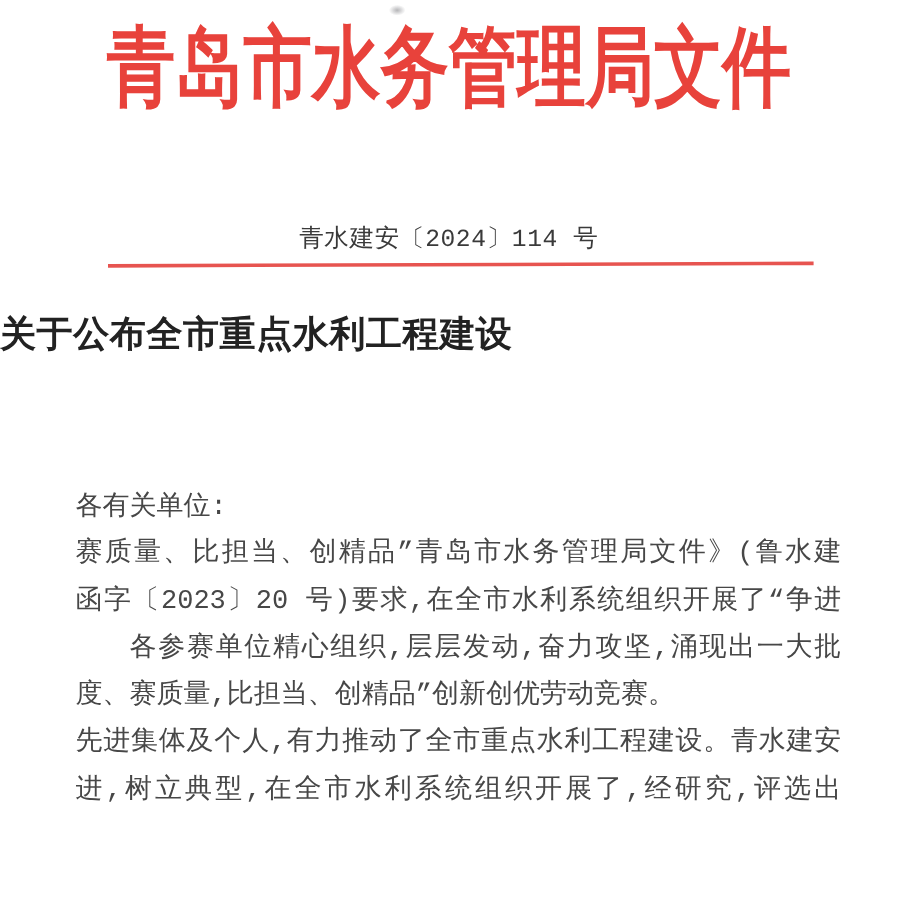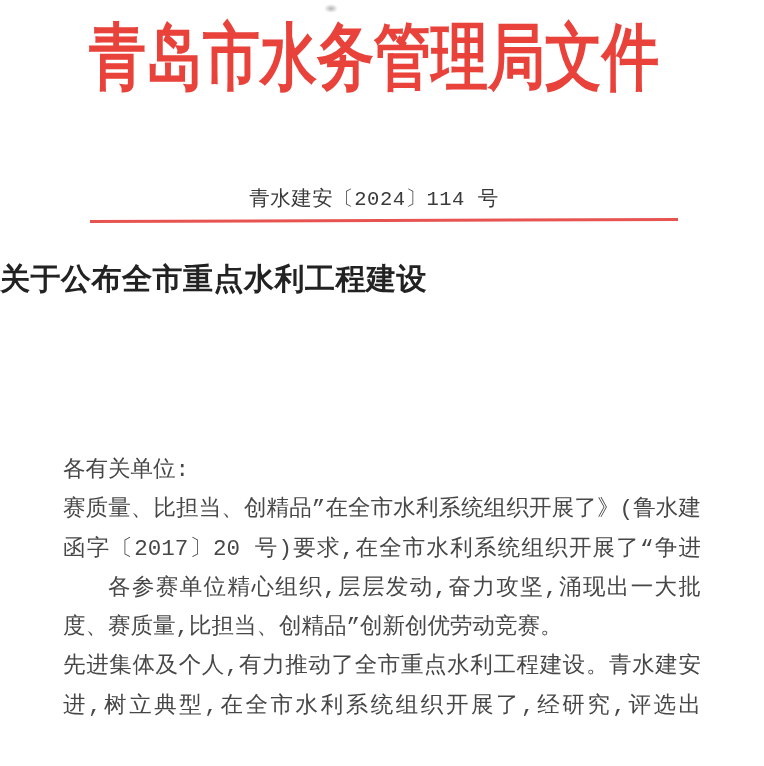--- a/index.html
+++ b/index.html
@@ -77,21 +77,20 @@
     white-space: nowrap;
   }
   .body-block {
     position: absolute;
     top: 403px;
     left: 63px;
     width: 638px;
     font-size: 22.5px;
     color: var(--body_text, #474747);
     letter-spacing: 0px;
-    margin-top: 48px;
   }
   .body-line {
     line-height: 39.3px;
     height: 39.3px;
     overflow: visible;
     white-space: nowrap;
   }
   .body-line.just {
     white-space: normal;
     text-align: justify;
@@ -115,22 +114,22 @@
 
   <div class="red-line"></div>
 
   <div class="title-block">
     <div class="title-line">关于公布全市重点水利工程建设</div>
   </div>
 
   <div class="body-block">
     <div class="body-line">各有关单位:</div>
 
-    <div class="body-line just">赛质量、比担当、创精品”在全市水利系统组织开展了》(鲁水建</div>
-    <div class="body-line just">函字〔2017〕20 号)要求,在全市水利系统组织开展了“争进</div>
+    <div class="body-line just">赛质量、比担当、创精品”青岛市水务管理局文件》(鲁水建</div>
+    <div class="body-line just">函字〔2023〕20 号)要求,在全市水利系统组织开展了“争进</div>
     <div class="body-line just ind">各参赛单位精心组织,层层发动,奋力攻坚,涌现出一大批</div>
 
     <div class="body-line">度、赛质量,比担当、创精品”创新创优劳动竞赛。</div>
     <div class="body-line just">先进集体及个人,有力推动了全市重点水利工程建设。青水建安</div>
     <div class="body-line just">进,树立典型,在全市水利系统组织开展了,经研究,评选出</div>
   </div>
 
 </div>
 
 </body></html>

